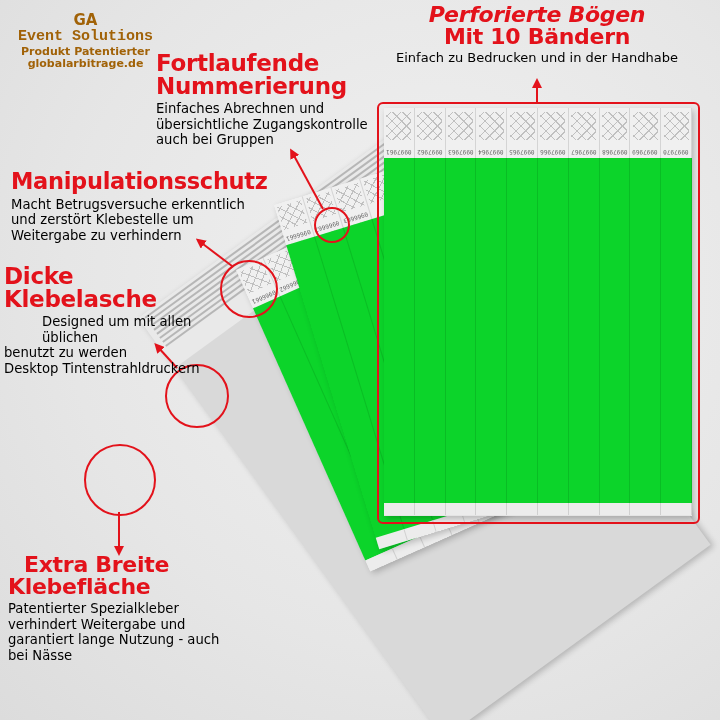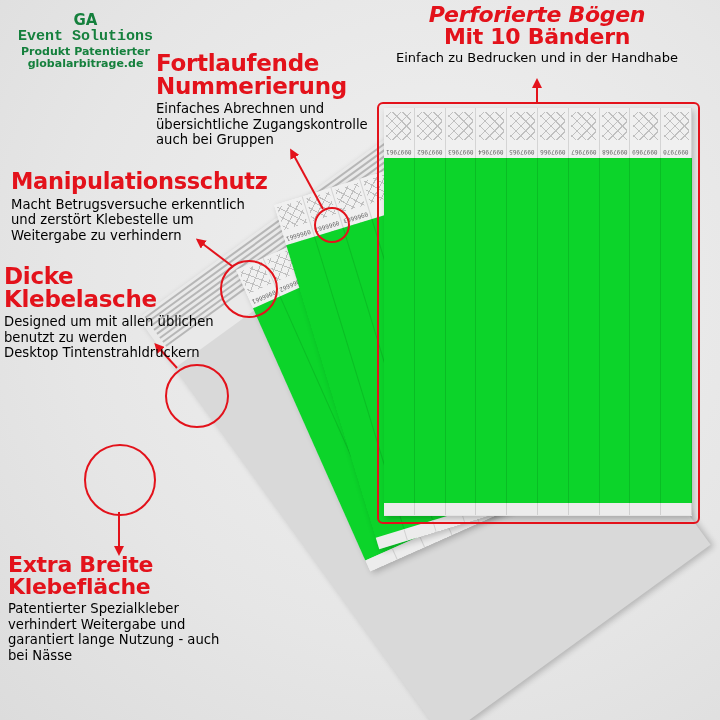--- a/index.html
+++ b/index.html
@@ -1,21 +1,21 @@
 <!DOCTYPE html>
 <html><head>
 <meta charset="utf-8">
 <style>
   html,body{margin:0;padding:0;}
   body{width:720px;height:720px;overflow:hidden;position:relative;
     background:radial-gradient(ellipse at 60% 40%, #f1f1f1 0%, #e6e6e6 60%, #dcdcdc 100%);
     font-family:"DejaVu Sans",sans-serif;}
   .abs{position:absolute;}
   
-  .wm{left:8px;top:12px;width:155px;text-align:center;color:#15803d;font-weight:bold;line-height:1.12;}
+  .wm{left:8px;top:12px;width:155px;text-align:center;color:#a16207;font-weight:bold;line-height:1.12;}
   .wm .l1{font-size:15px;}
   .wm .l2{font-size:15px;font-family:Liberation Mono, monospace;}
   .wm .l3{font-size:11px;}
   .wm .l4{font-size:11px;}
   
   .ann h2{margin:0;color:#e3121b;font-weight:bold;line-height:1.0;letter-spacing:-0.3px;}
   .ann p{margin:0;color:#000000;font-size:13.2px;line-height:1.18;}
   
   .sheet{position:absolute;transform-origin:0 0;box-shadow:2px 3px 6px rgba(0,0,0,0.22);}
   .paper{background:#dcdcdc;}
@@ -291,25 +291,25 @@
 <div class="abs ann" style="left:11px;top:170px;width:280px;">
   <h2 style="font-size:22.5px;">Manipulationsschutz</h2>
   <p style="margin-top:4px;">Macht Betrugsversuche erkenntlich</p>
   <p>und zerstört Klebestelle um</p>
   <p>Weitergabe zu verhindern</p>
 </div>
 
 <div class="abs ann" style="left:4px;top:265px;width:240px;">
   <h2 style="font-size:23px;">Dicke</h2>
   <h2 style="font-size:23px;">Klebelasche</h2>
-  <p style="margin-top:3px;">Designed um mit allen üblichen</p>
+  <p style="margin-top:3px;margin-left:38px;">Designed um mit allen üblichen</p>
   <p>benutzt zu werden</p>
   <p>Desktop Tintenstrahldruckern</p>
 </div>
 
 <div class="abs ann" style="left:8px;top:554px;width:230px;">
-  <h2 style="font-size:22px;">Extra Breite</h2>
+  <h2 style="font-size:22px;margin-left:16px;">Extra Breite</h2>
   <h2 style="font-size:22px;">Klebefläche</h2>
   <p style="margin-top:3px;">Patentierter Spezialkleber</p>
   <p>verhindert Weitergabe und</p>
   <p>garantiert lange Nutzung - auch</p>
   <p>bei Nässe</p>
 </div>
 
 </body></html>

